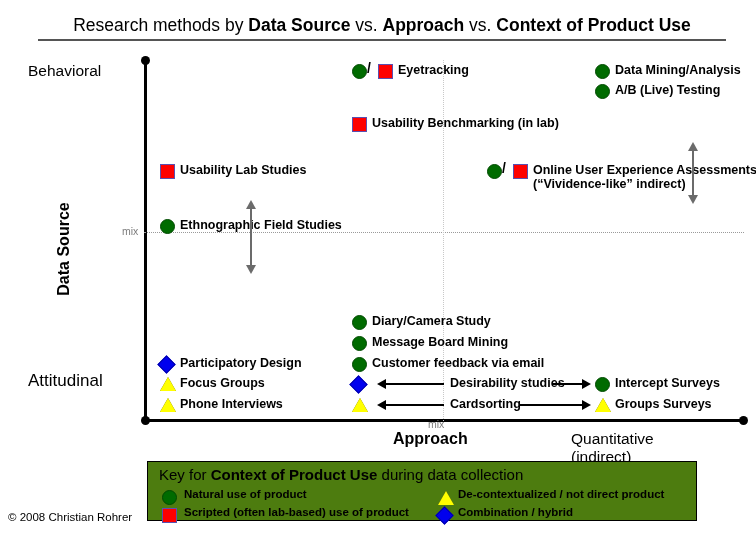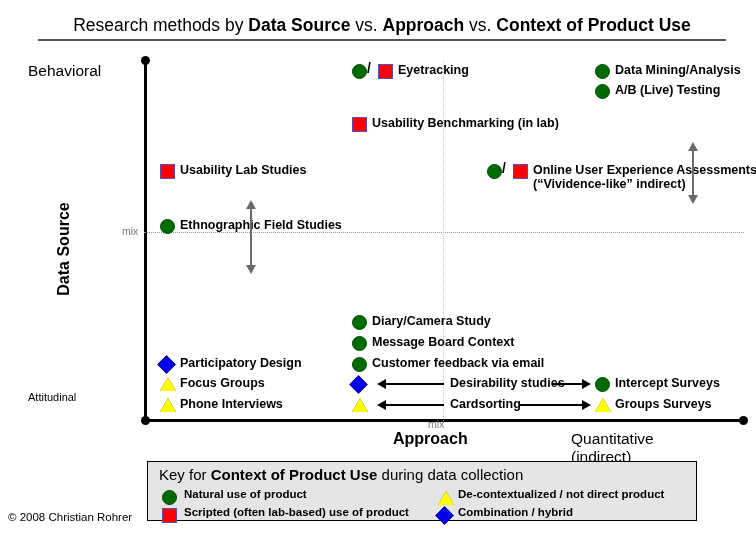--- a/index.html
+++ b/index.html
@@ -28,21 +28,21 @@
   .cap.bl{left:141px;top:416px;}
   .cap.br{left:739px;top:416px;}
 
   .grid-h{position:absolute;left:144px;top:232px;width:600px;height:0;
           border-top:1.5px dotted #9a9a9a;}
   .grid-v{position:absolute;left:443px;top:60px;width:0;height:361px;
           border-left:1.5px dotted #c8c8c8;}
 
   
   .y-top{position:absolute;left:28px;top:62px;font-size:15.5px;}
-  .y-bot{position:absolute;left:28px;top:391px;font-size:11px;}
+  .y-bot{position:absolute;left:28px;top:371px;font-size:17px;}
   .y-title{
     position:absolute;left:-6px;top:240px;width:140px;text-align:center;
     font-size:16px;font-weight:bold;
     transform:rotate(-90deg);transform-origin:center center;
   }
   .y-mix{position:absolute;left:122px;top:225px;font-size:10.5px;color:#7d7d7d;}
 
   .x-left{position:absolute;left:150px;top:430px;font-size:15.5px;}
   .x-right{position:absolute;left:571px;top:430px;font-size:15.5px;}
   .x-title{position:absolute;left:393px;top:430px;font-size:16px;font-weight:bold;}
@@ -76,21 +76,21 @@
   .varrow .dn{bottom:-8px;border-top:9px solid #6b6b6b;}
 
   .harrow{position:absolute;height:2px;background:#000;}
   .harrow .ah{position:absolute;top:-4px;width:0;height:0;
      border-top:5px solid transparent;border-bottom:5px solid transparent;}
   .harrow .lf{left:-8px;border-right:9px solid #000;}
   .harrow .rt{right:-8px;border-left:9px solid #000;}
 
   
   .legend{position:absolute;left:147px;top:461px;width:548px;height:58px;
-          border:1.5px solid #000;background:#e5e5e5;}
+          border:1.5px solid #000;background:#4d7c0f;}
   .legend-title{position:absolute;left:11px;top:4px;font-size:15px;white-space:nowrap;}
   .legend-title b{font-weight:bold;}
   .lg-item{position:absolute;font-size:11.5px;font-weight:bold;white-space:nowrap;}
   .lg-item .lgl{position:absolute;left:22px;top:0px;}
   .lg-c1{left:14px;}
   .lg-c2{left:290px;}
   .lg-r1{top:26px;}
   .lg-r2{top:44px;}
 
   .copyright{position:absolute;left:8px;top:511px;font-size:11.5px;}
@@ -171,21 +171,21 @@
     <span class="ah dn"></span>
   </div>
 
   <div class="item" style="left:352px;top:315px;">
     <span class="mk circle"></span>
     <span class="lbl">Diary/Camera Study</span>
   </div>
 
   <div class="item" style="left:352px;top:336px;">
     <span class="mk circle"></span>
-    <span class="lbl">Message Board Context</span>
+    <span class="lbl">Message Board Mining</span>
   </div>
 
   <div class="item" style="left:352px;top:357px;">
     <span class="mk circle"></span>
     <span class="lbl">Customer feedback via email</span>
   </div>
 
   <div class="item" style="left:160px;top:357px;">
     <span class="mk diamond" style="top:1px;"></span>
     <span class="lbl">Participatory Design</span>

